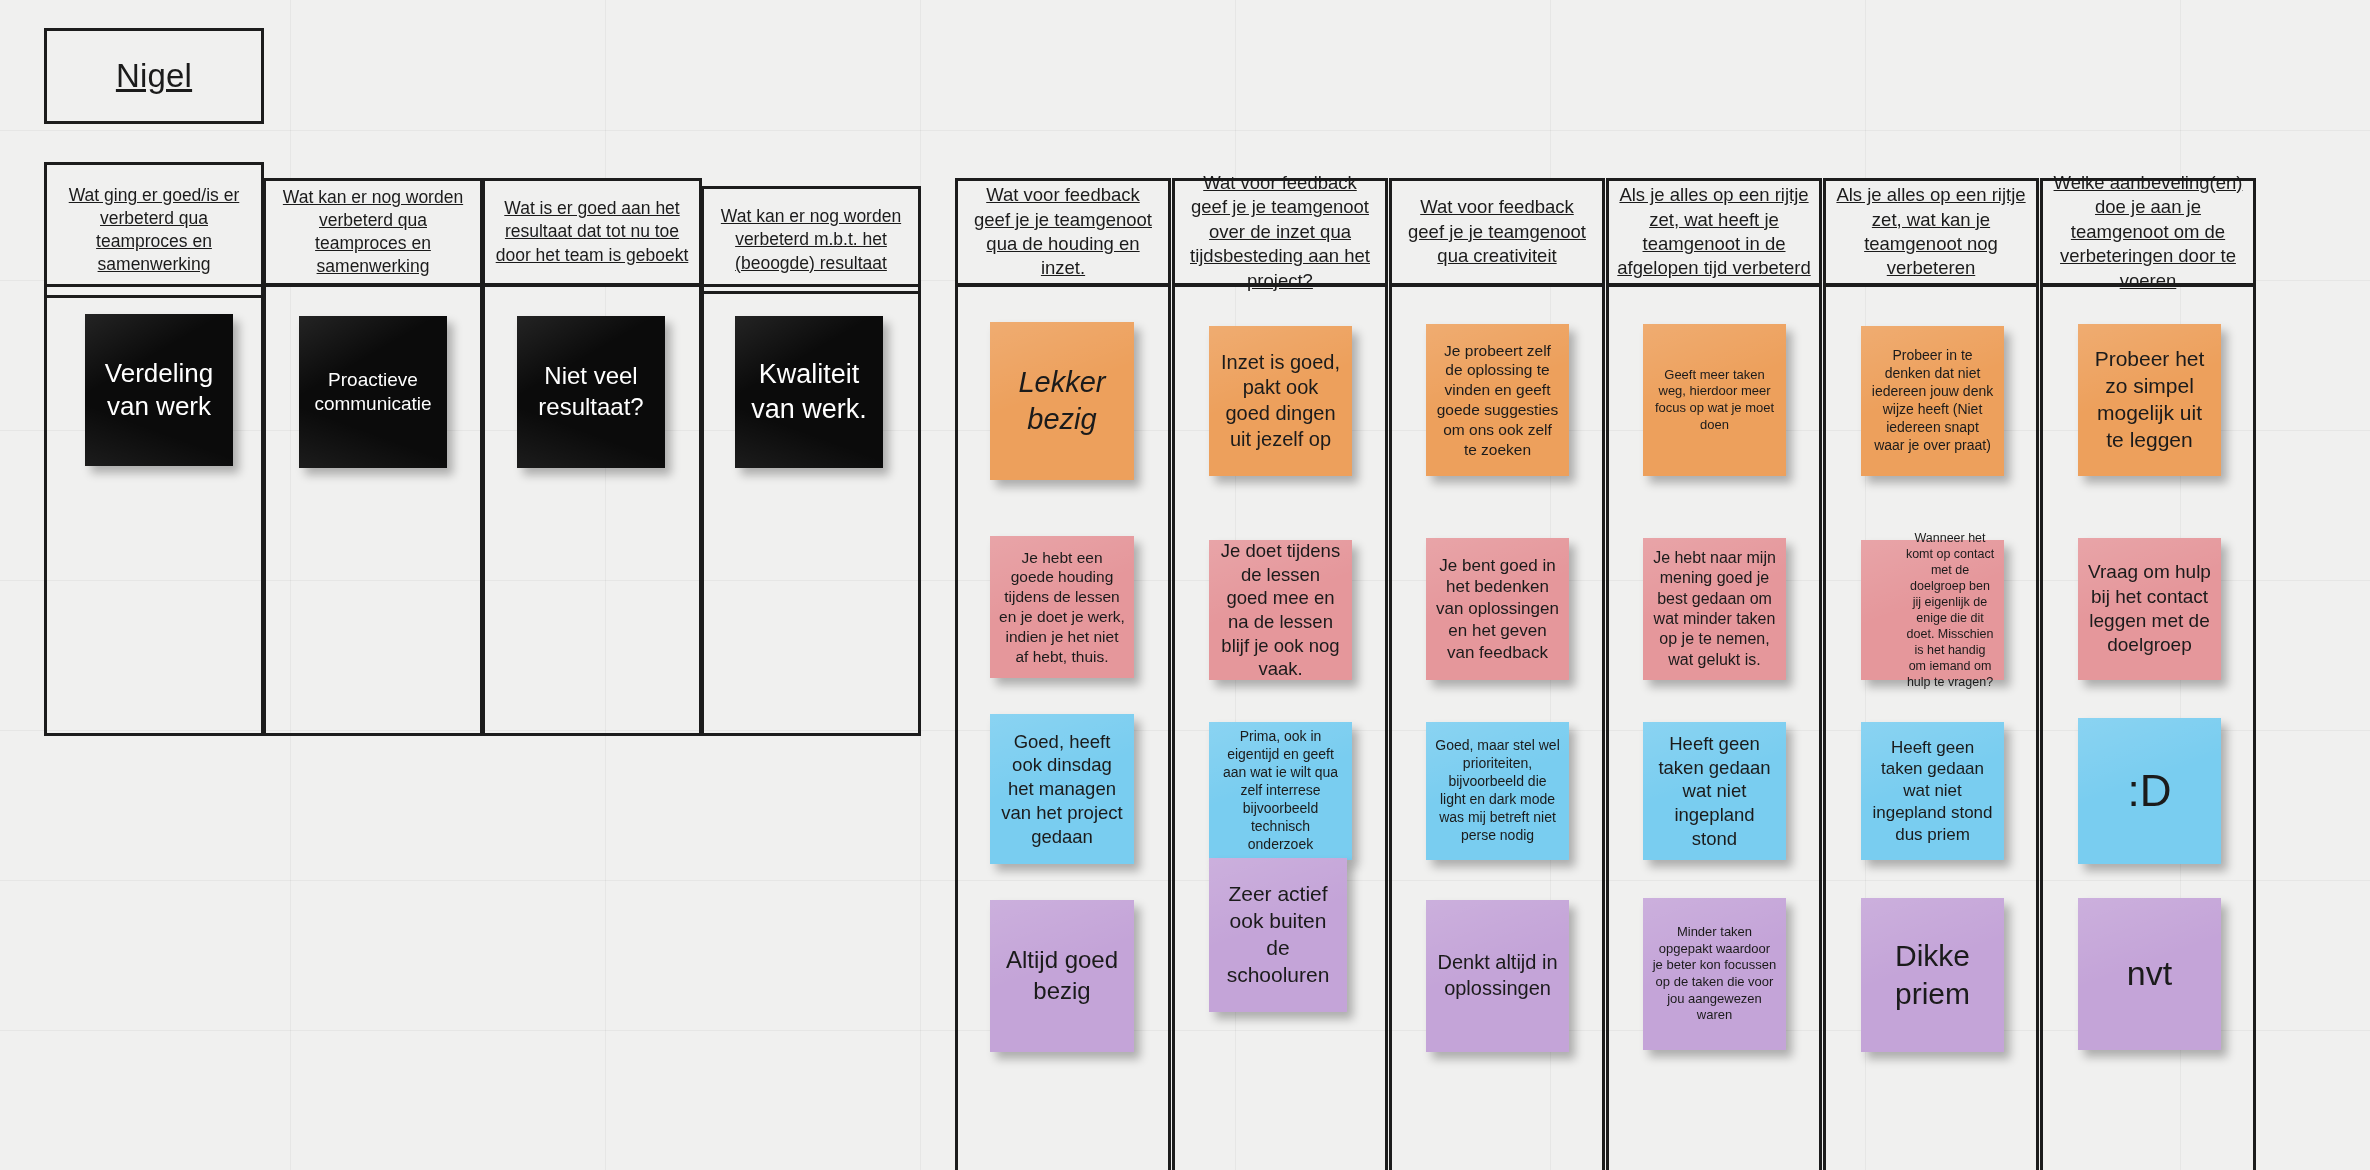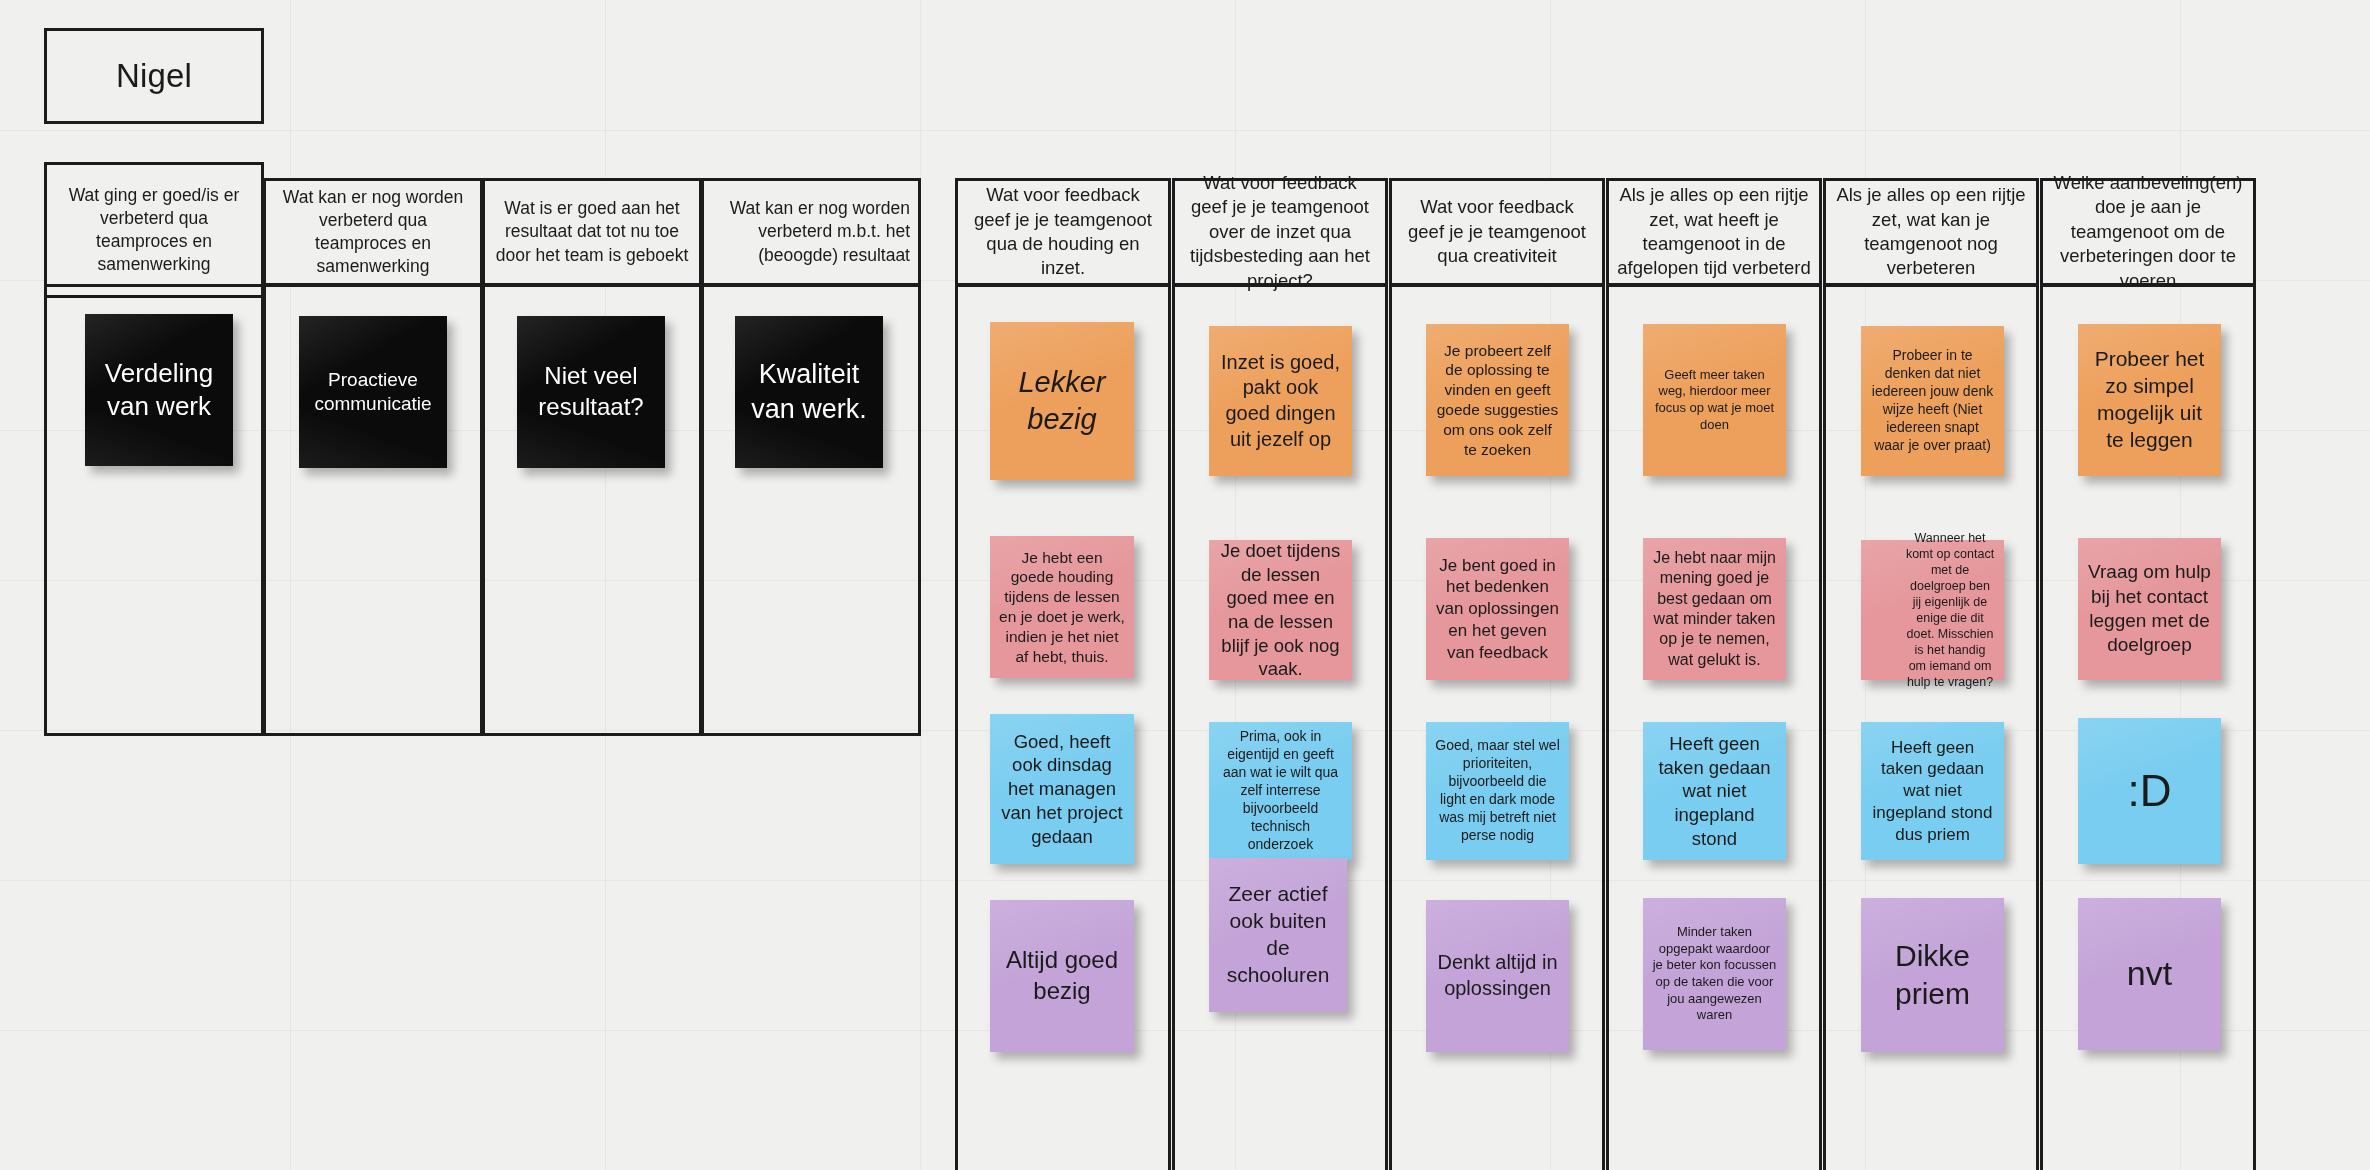--- a/index.html
+++ b/index.html
@@ -27,20 +27,21 @@
     background-size: 315px 150px;
     background-position: -25px -20px;
   }
 
   
   .frame {
     position: absolute;
     box-sizing: border-box;
     border: 3px solid #1c1c1c;
     background: #f0f0ef;
+    text-decoration: underline;
   }
 
   
   #title-card {
     left: 44px;
     top: 28px;
     width: 220px;
     height: 96px;
     display: flex;
     align-items: center;
@@ -125,21 +126,21 @@
 
 <div class="frame col-header" style="left:44px;  top:162px; width:220px; height:136px;">
     <span class="hdr-text">Wat ging er goed/is er verbeterd qua teamproces en samenwerking</span>
   </div>
 <div class="frame col-header" style="left:263px; top:178px; width:220px; height:108px;">
     <span class="hdr-text">Wat kan er nog worden verbeterd qua teamproces en samenwerking</span>
   </div>
 <div class="frame col-header" style="left:482px; top:178px; width:220px; height:108px;">
     <span class="hdr-text">Wat is er goed aan het resultaat dat tot nu toe door het team is geboekt</span>
   </div>
-<div class="frame col-header" style="left:701px; top:178px; width:220px; height:108px;text-align:right;">
+<div class="frame col-header" style="left:701px; top:186px; width:220px; height:108px;">
     <span class="hdr-text">Wat kan er nog worden verbeterd m.b.t. het (beoogde) resultaat</span>
   </div>
 
 <div class="frame col-body" style="left:44px;  top:284px; width:220px; height:452px;"></div>
 <div class="frame col-body" style="left:263px; top:284px; width:220px; height:452px;"></div>
 <div class="frame col-body" style="left:482px; top:284px; width:220px; height:452px;"></div>
 <div class="frame col-body" style="left:701px; top:284px; width:220px; height:452px;"></div>
 
 <div class="note black" style="left:85px;  top:314px; width:148px; height:152px; font-size:26px;">
     <span class="note-text">Verdeling van werk</span>

